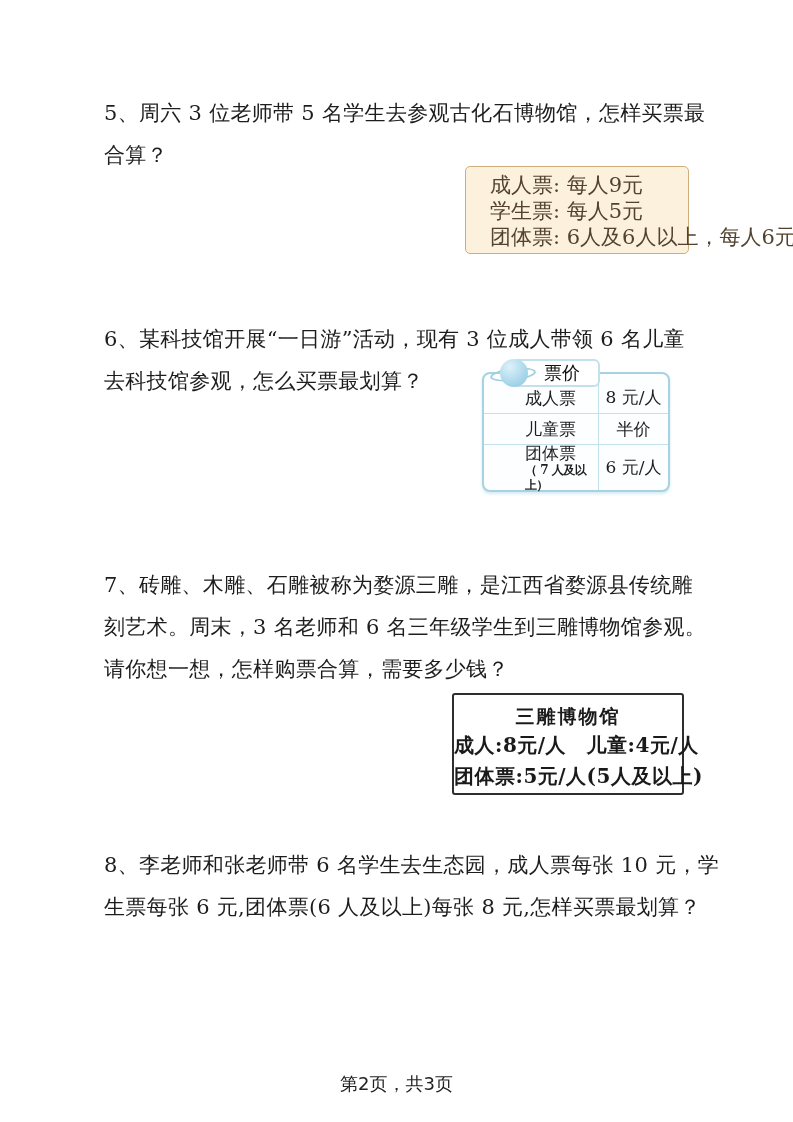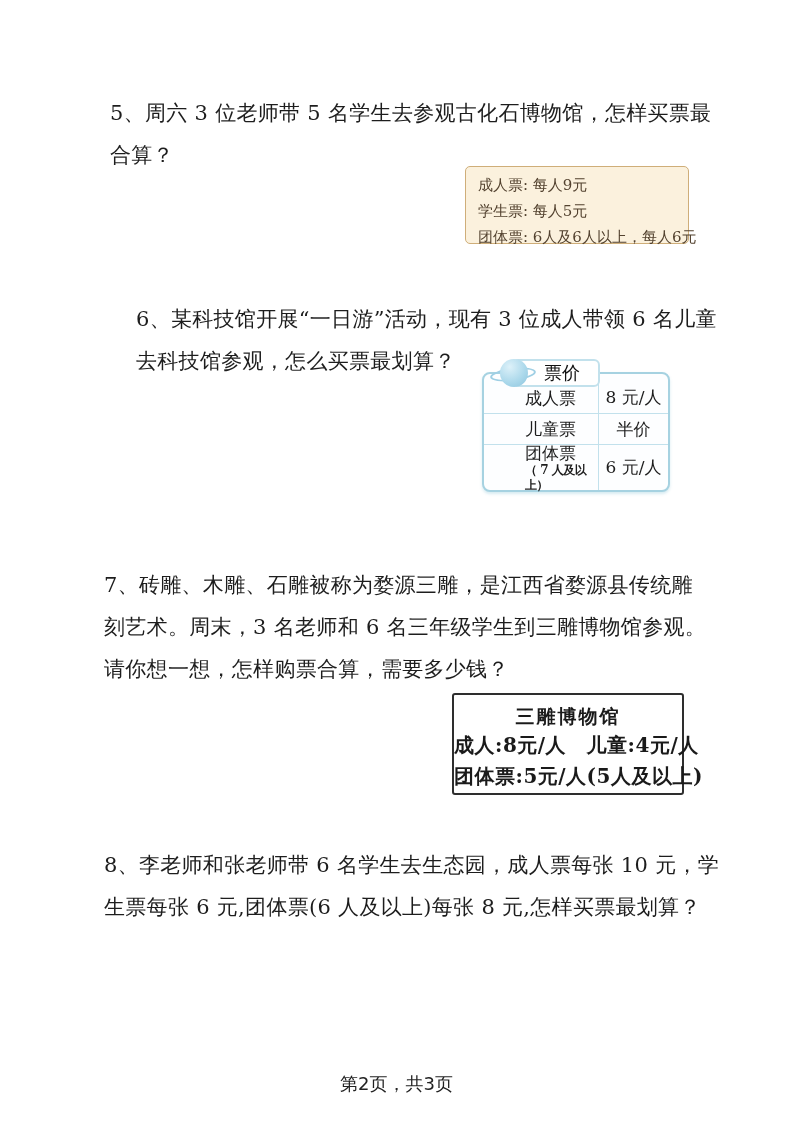--- a/index.html
+++ b/index.html
@@ -35,26 +35,26 @@
     white-space: nowrap;
   }
   .qtext .tline { display: block; }
 
   
   .cream-box {
     position: absolute;
     left: 465px;
     top: 166px;
     width: 224px;
-    height: 78px;
+    height: 88px;
     background: var(--c-cream_bg);
     border: 1.5px solid var(--c-cream_border);
     border-radius: 5px;
-    padding: 5px 12px;
-    font-size: 15px;
+    padding: 5px 24px;
+    font-size: 21px;
     line-height: 26px;
     color: var(--c-cream_text);
     white-space: nowrap;
   }
 
   
   .price-table {
     position: absolute;
     left: 482px;
     top: 372px;
@@ -154,22 +154,22 @@
     left: 0;
     top: 1072px;
     width: 793px;
     text-align: center;
     font-family: "DejaVu Sans", "Liberation Sans", sans-serif;
     font-size: 18px;
     color: #222;
   }
 
   
-  .q5-text { top: 92px; margin-left: 6px; }
-  .q6-text { top: 298px; margin-left: 32px; }
+  .q5-text { top: 92px; }
+  .q6-text { top: 318px; }
   .q7-text { top: 564px; }
   .q8-text { top: 844px; }
 </style>
 </head>
 <body>
 
 <div class="page">
 
   <div class="qtext q5-text">
     <span class="tline">5、周六 3 位老师带 5 名学生去参观古化石博物馆，怎样买票最</span>

